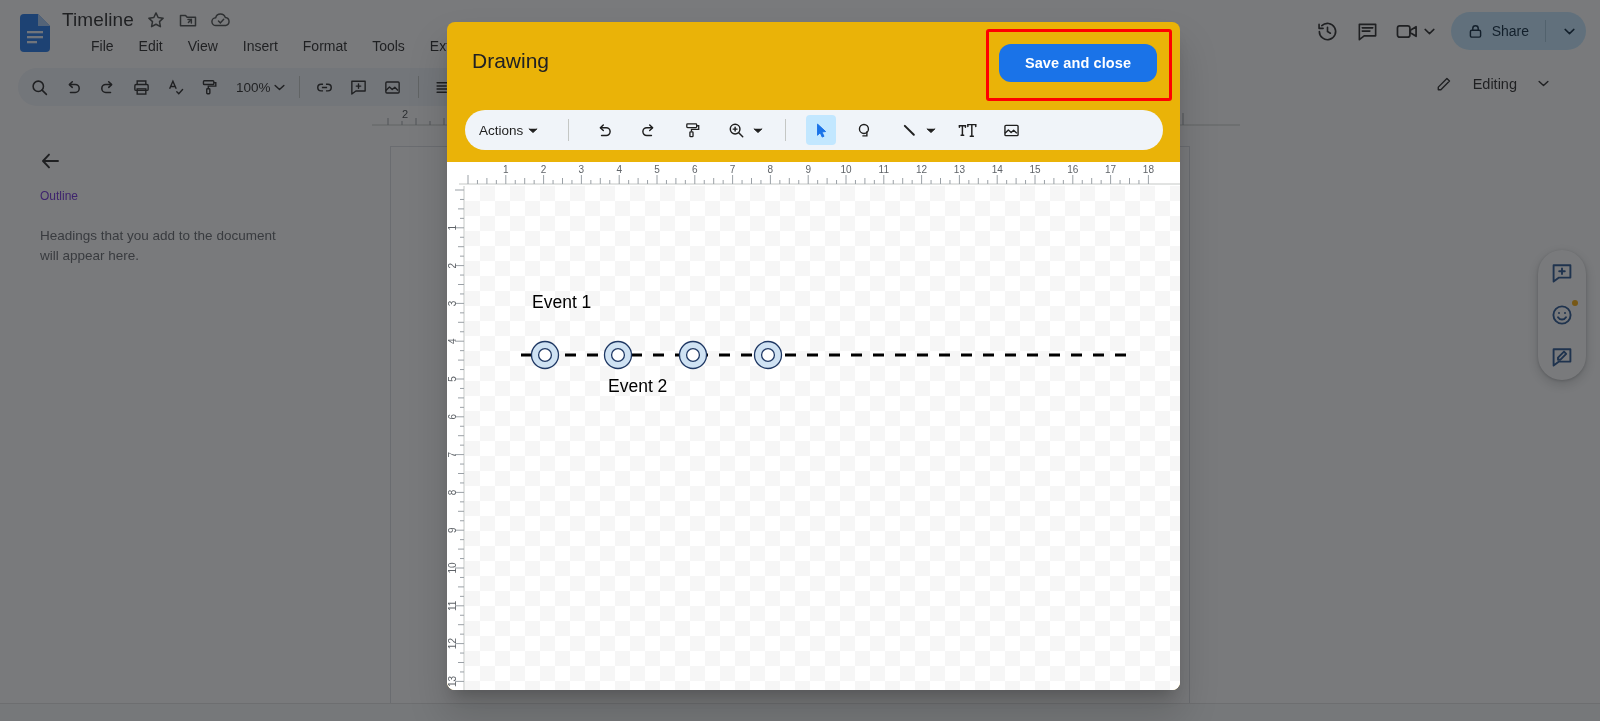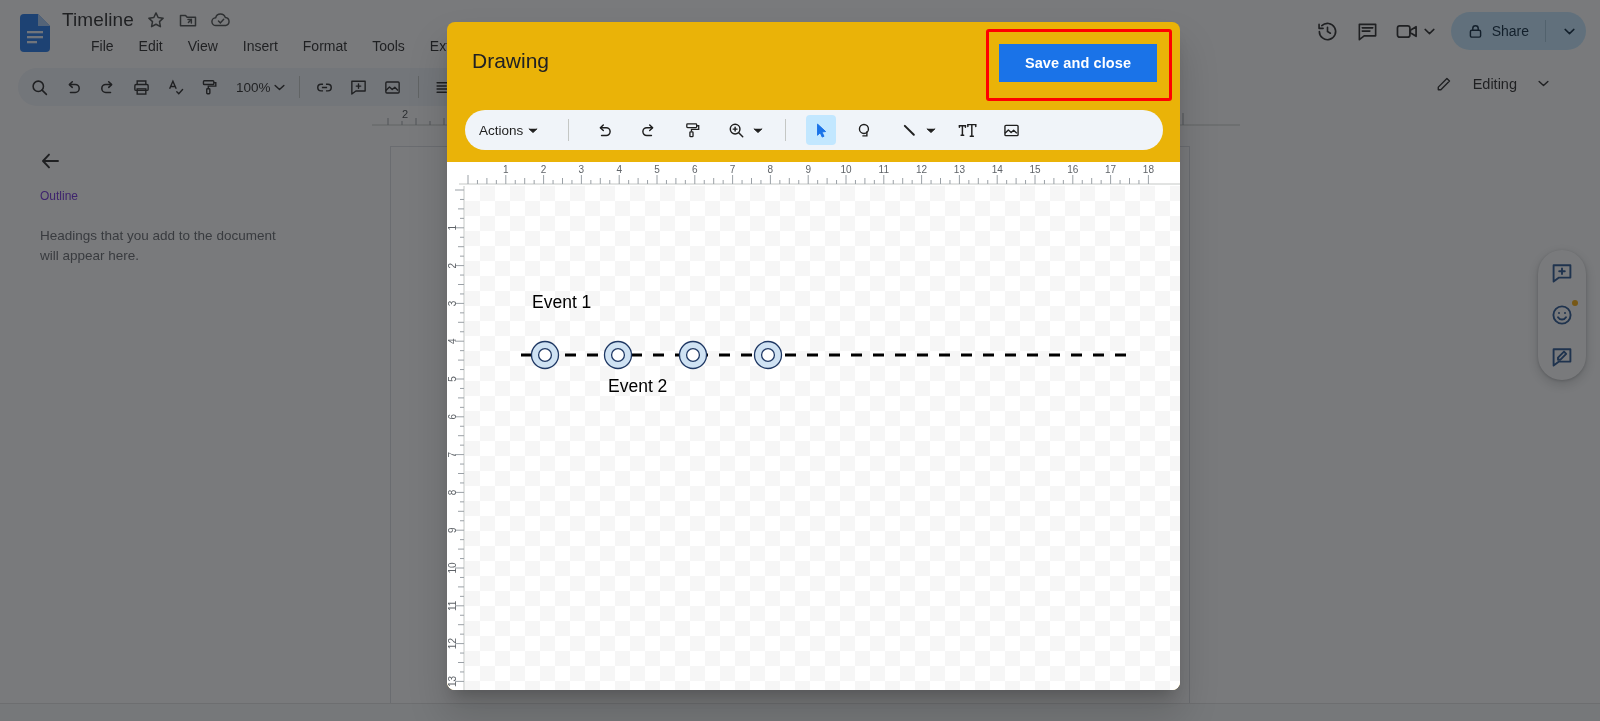--- a/index.html
+++ b/index.html
@@ -78,21 +78,21 @@
     box-shadow: 0 11px 15px -7px rgba(0,0,0,.2), 0 24px 38px 3px rgba(0,0,0,.14);
     overflow: hidden;
   }
   .dlg-title { position: absolute; left: 25px; top: 27px; font-size: 21px; color: #202124; }
   .save-highlight {
     position: absolute; left: 539px; top: 7px; width: 186px; height: 72px;
     border: 3px solid #ff0000; border-radius: 3px;
   }
   .save-btn {
     position: absolute; left: 552px; top: 22px; width: 158px; height: 38px;
-    background: #1a73e8; color: #ffffff; border-radius: 0;
+    background: #1a73e8; color: #ffffff; border-radius: 12px;
     display: flex; align-items: center; justify-content: center;
     font-size: 14.5px; font-weight: bold; letter-spacing: .1px;
   }
 
   .dlg-toolbar {
     position: absolute; left: 18px; top: 88px; width: 698px; height: 40px;
     background: #f0f4f9; border-radius: 20px;
     display: flex; align-items: center; padding: 0 6px; gap: 14px;
   }
   .dtb-actions { display: flex; align-items: center; gap: 3px; font-size: 13.5px; color: #1f1f1f; padding: 0 8px; height: 30px; border-radius: 4px; }

